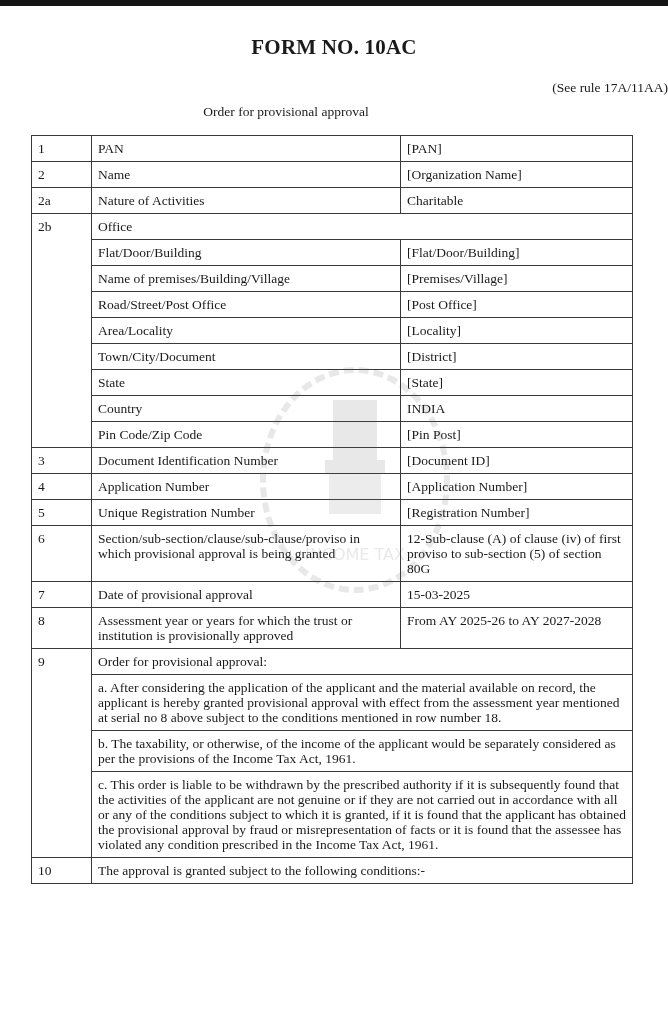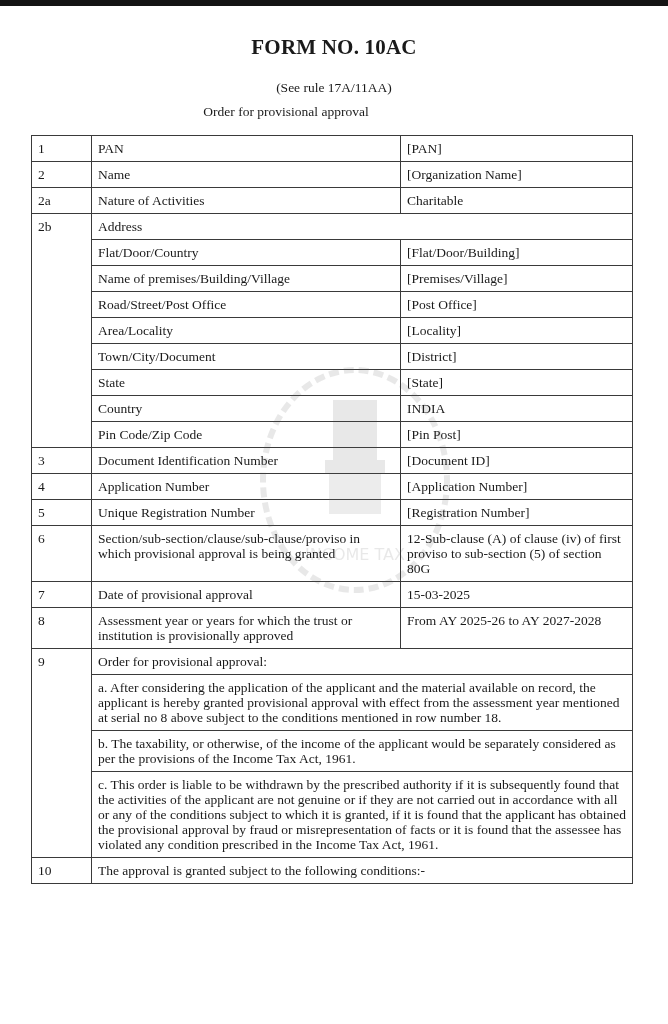--- a/index.html
+++ b/index.html
@@ -8,21 +8,21 @@
       background: #ffffff;
       font-family: "Liberation Serif", "DejaVu Serif", serif;
       color: #1a1a1a;
       position: relative;
     }
     .topbar { position: absolute; left: 0; top: 0; width: 668px; height: 6px; background: #141414; }
     .title {
       position: absolute; top: 35px; left: 0; width: 668px; text-align: center;
       font-weight: bold; font-size: 21px; letter-spacing: 0.2px;
     }
-    .subtitle1 { position: absolute; top: 80px; left: 0; width: 668px; text-align: center; font-size: 13.5px; }
+    .subtitle1 { position: absolute; top: 80px; left: 0; width: 668px; text-align: right; font-size: 13.5px; }
     .subtitle2 { position: absolute; top: 104px; left: 0; width: 572px; text-align: center; font-size: 13.5px; }
 
     .watermark {
       position: absolute; left: 255px; top: 360px; width: 200px; height: 250px;
       opacity: 0.13; pointer-events: none;
     }
 
     table.form {
       position: absolute; left: 31px; top: 135px;
       width: 601px; border-collapse: collapse; table-layout: fixed;
@@ -65,24 +65,24 @@
       <td>Name</td>
       <td>[Organization Name]</td>
     </tr>
     <tr>
       <td class="num-col">2a</td>
       <td>Nature of Activities</td>
       <td>Charitable</td>
     </tr>
     <tr>
       <td class="num-col" rowspan="9">2b</td>
-      <td colspan="2">Address</td>
+      <td colspan="2">Office</td>
     </tr>
     <tr>
-      <td>Flat/Door/Country</td>
+      <td>Flat/Door/Building</td>
       <td>[Flat/Door/Building]</td>
     </tr>
     <tr>
       <td>Name of premises/Building/Village</td>
       <td>[Premises/Village]</td>
     </tr>
     <tr>
       <td>Road/Street/Post Office</td>
       <td>[Post Office]</td>
     </tr>

